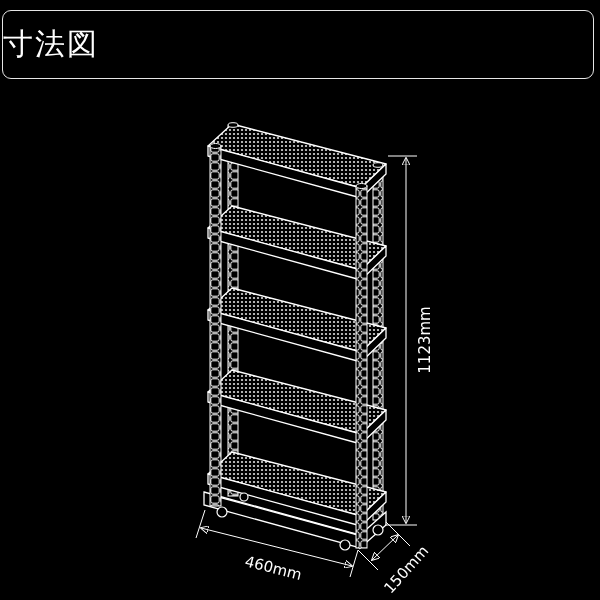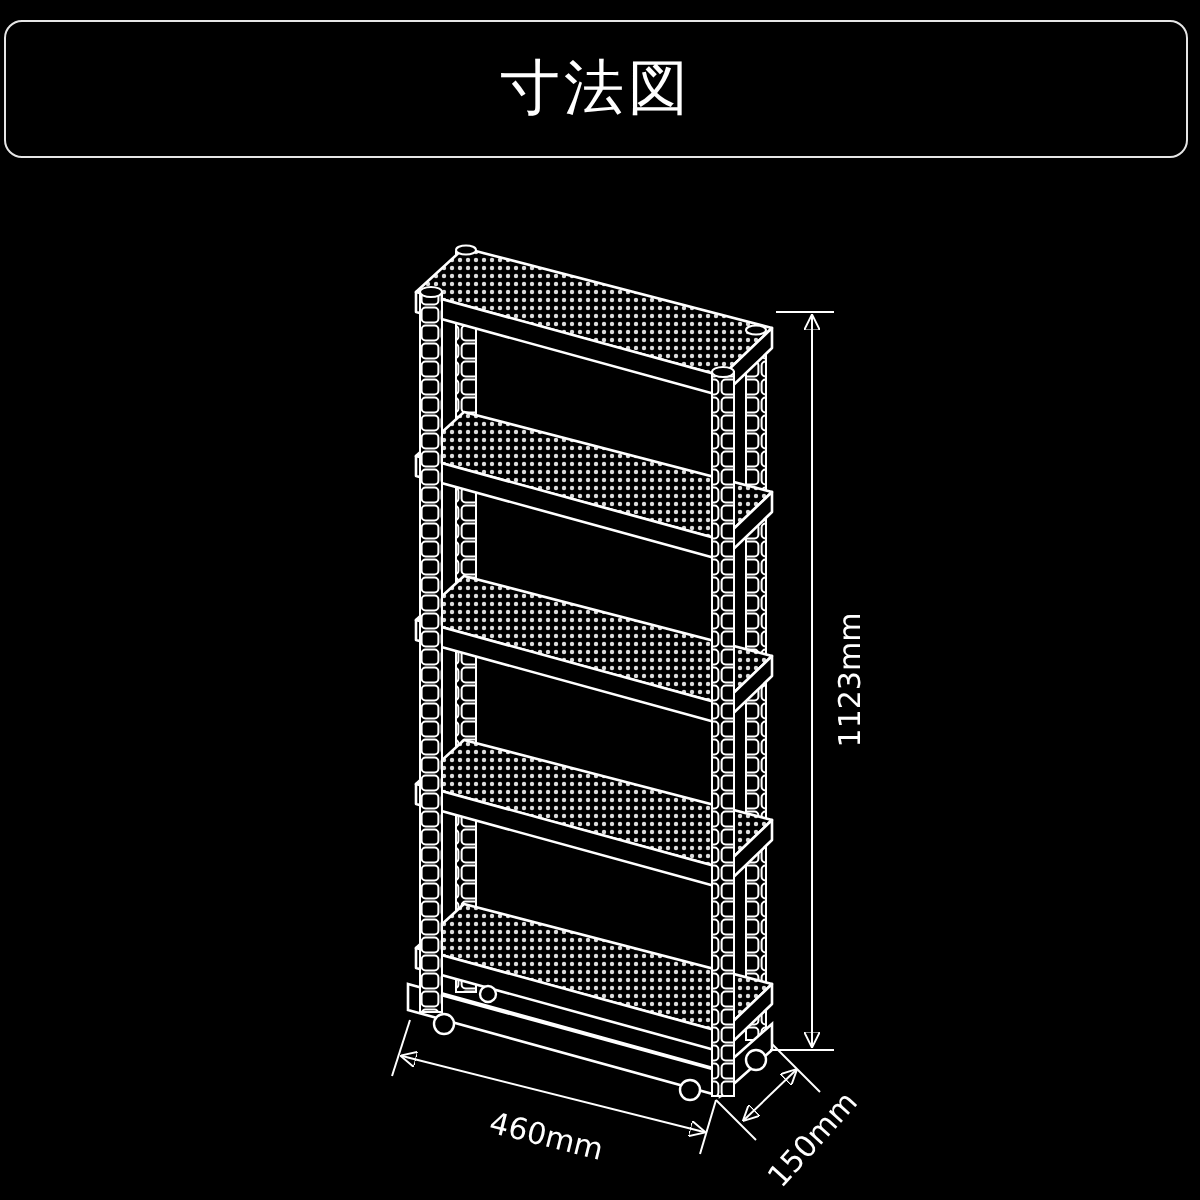--- a/index.html
+++ b/index.html
@@ -1,20 +1,20 @@
 <!DOCTYPE html>
 <html><head>
 <meta charset="utf-8">
 <style>
   html, body { margin:0; padding:0; background:#000; }
   body { width:600px; height:600px; position:relative; overflow:hidden; font-family:"DejaVu Sans", sans-serif; color:#fff; }
   .header {
     position:absolute; left:2px; top:10px; width:592px; height:69px;
     border:1.5px solid #e6e6e6; border-radius:9px; box-sizing:border-box;
-    display:flex; align-items:center; justify-content:center;
+    display:flex; align-items:center; justify-content:flex-start;
   }
   .title { font-size:30px; letter-spacing:2px; color:#fff; font-weight:normal; }
   svg.drawing { position:absolute; left:0; top:0; }
   .dim-label { fill:#fff; font-family:"DejaVu Sans", sans-serif; font-size:15px; }
 </style>
 </head>
 <body>
 
 <div class="header">
   <span class="title">寸法図</span>

